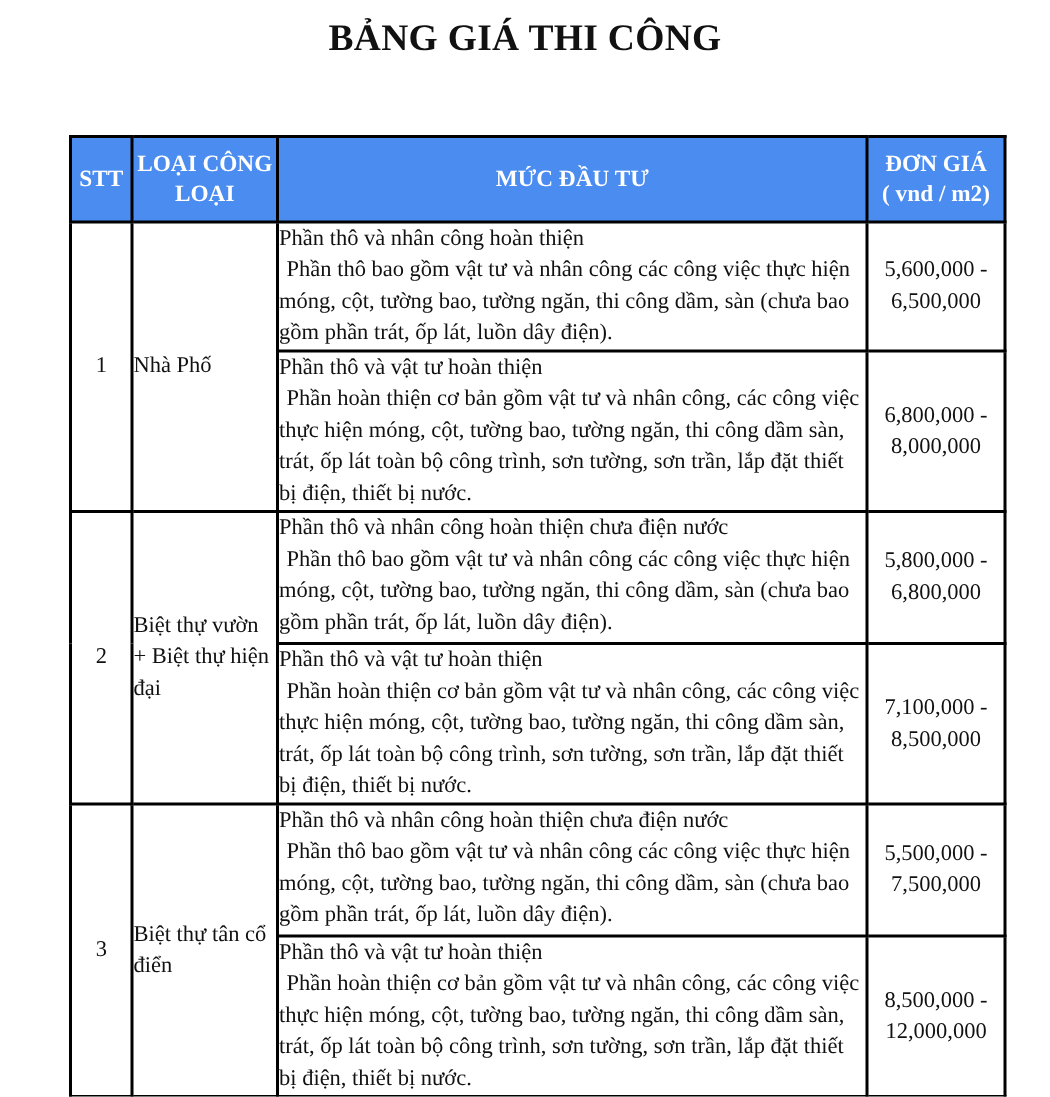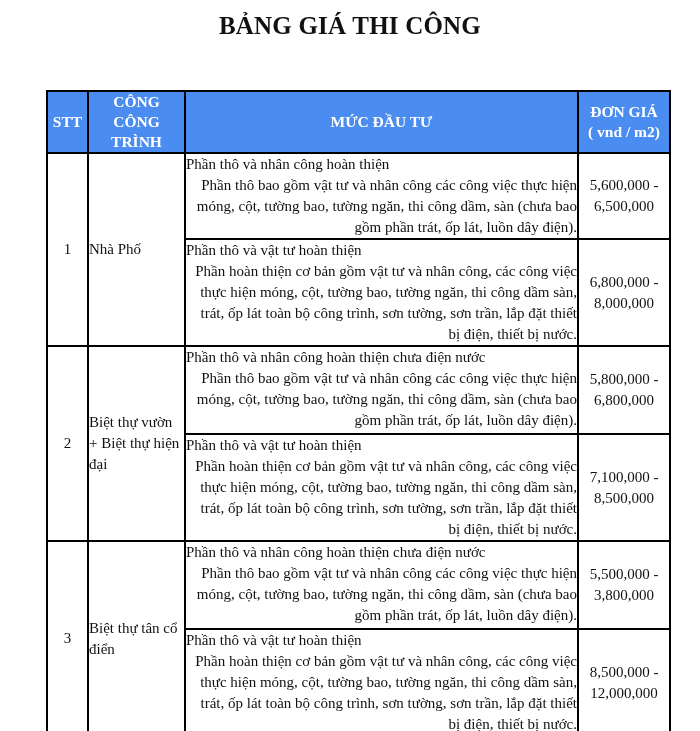--- a/index.html
+++ b/index.html
@@ -62,21 +62,21 @@
     padding-left: 4px;
     line-height: 21px;
     margin-top: 32px;
   }
   td.desc {
     vertical-align: top;
     padding: 2px 3px 2px 3px;
     line-height: 21px;
   }
   td.desc .desc-title { display: block; }
-  td.desc .desc-body { display: block; text-indent: 5px; text-align: right; }
+  td.desc .desc-body { display: block; text-indent: 5px; }
   td.price-cell {
     text-align: center;
     vertical-align: middle;
     line-height: 21px;
     margin-left: 31px;
   }
   tr.r1a td.desc { height: 82px; }
   tr.r1b td.desc { height: 102px; }
   tr.r2a td.desc { height: 86px; }
   tr.r2b td.desc { height: 102px; }
@@ -91,21 +91,21 @@
 <table class="price">
   <colgroup>
     <col class="c-stt">
       <col class="c-type">
       <col class="c-desc">
       <col class="c-price">
   </colgroup>
   <thead>
     <tr>
       <th>STT</th>
-      <th>CÔNG CÔNG TRÌNH</th>
+      <th>LOẠI CÔNG LOẠI</th>
       <th>MỨC ĐẦU TƯ</th>
       <th>
         <div>ĐƠN GIÁ</div>
         <div>( vnd / m2)</div>
       </th>
     </tr>
   </thead>
   <tbody>
 
     <tr class="r1a">
@@ -156,21 +156,21 @@
 
     <tr class="r3a">
       <td class="stt" rowspan="2">3</td>
       <td class="type" rowspan="2">Biệt thự tân cổ điển</td>
       <td class="desc">
         <span class="desc-title">Phần thô và nhân công hoàn thiện chưa điện nước</span>
         <span class="desc-body">Phần thô bao gồm vật tư và nhân công các công việc thực hiện móng, cột, tường bao, tường ngăn, thi công dầm, sàn (chưa bao gồm phần trát, ốp lát, luồn dây điện).</span>
       </td>
       <td class="price-cell">
         <div>5,500,000 -</div>
-        <div>3,800,000</div>
+        <div>7,500,000</div>
       </td>
     </tr>
     <tr class="r3b">
       <td class="desc">
         <span class="desc-title">Phần thô và vật tư hoàn thiện</span>
         <span class="desc-body">Phần hoàn thiện cơ bản gồm vật tư và nhân công, các công việc thực hiện móng, cột, tường bao, tường ngăn, thi công dầm sàn, trát, ốp lát toàn bộ công trình, sơn tường, sơn trần, lắp đặt thiết bị điện, thiết bị nước.</span>
       </td>
       <td class="price-cell">
         <div>8,500,000 -</div>
         <div>12,000,000</div>

